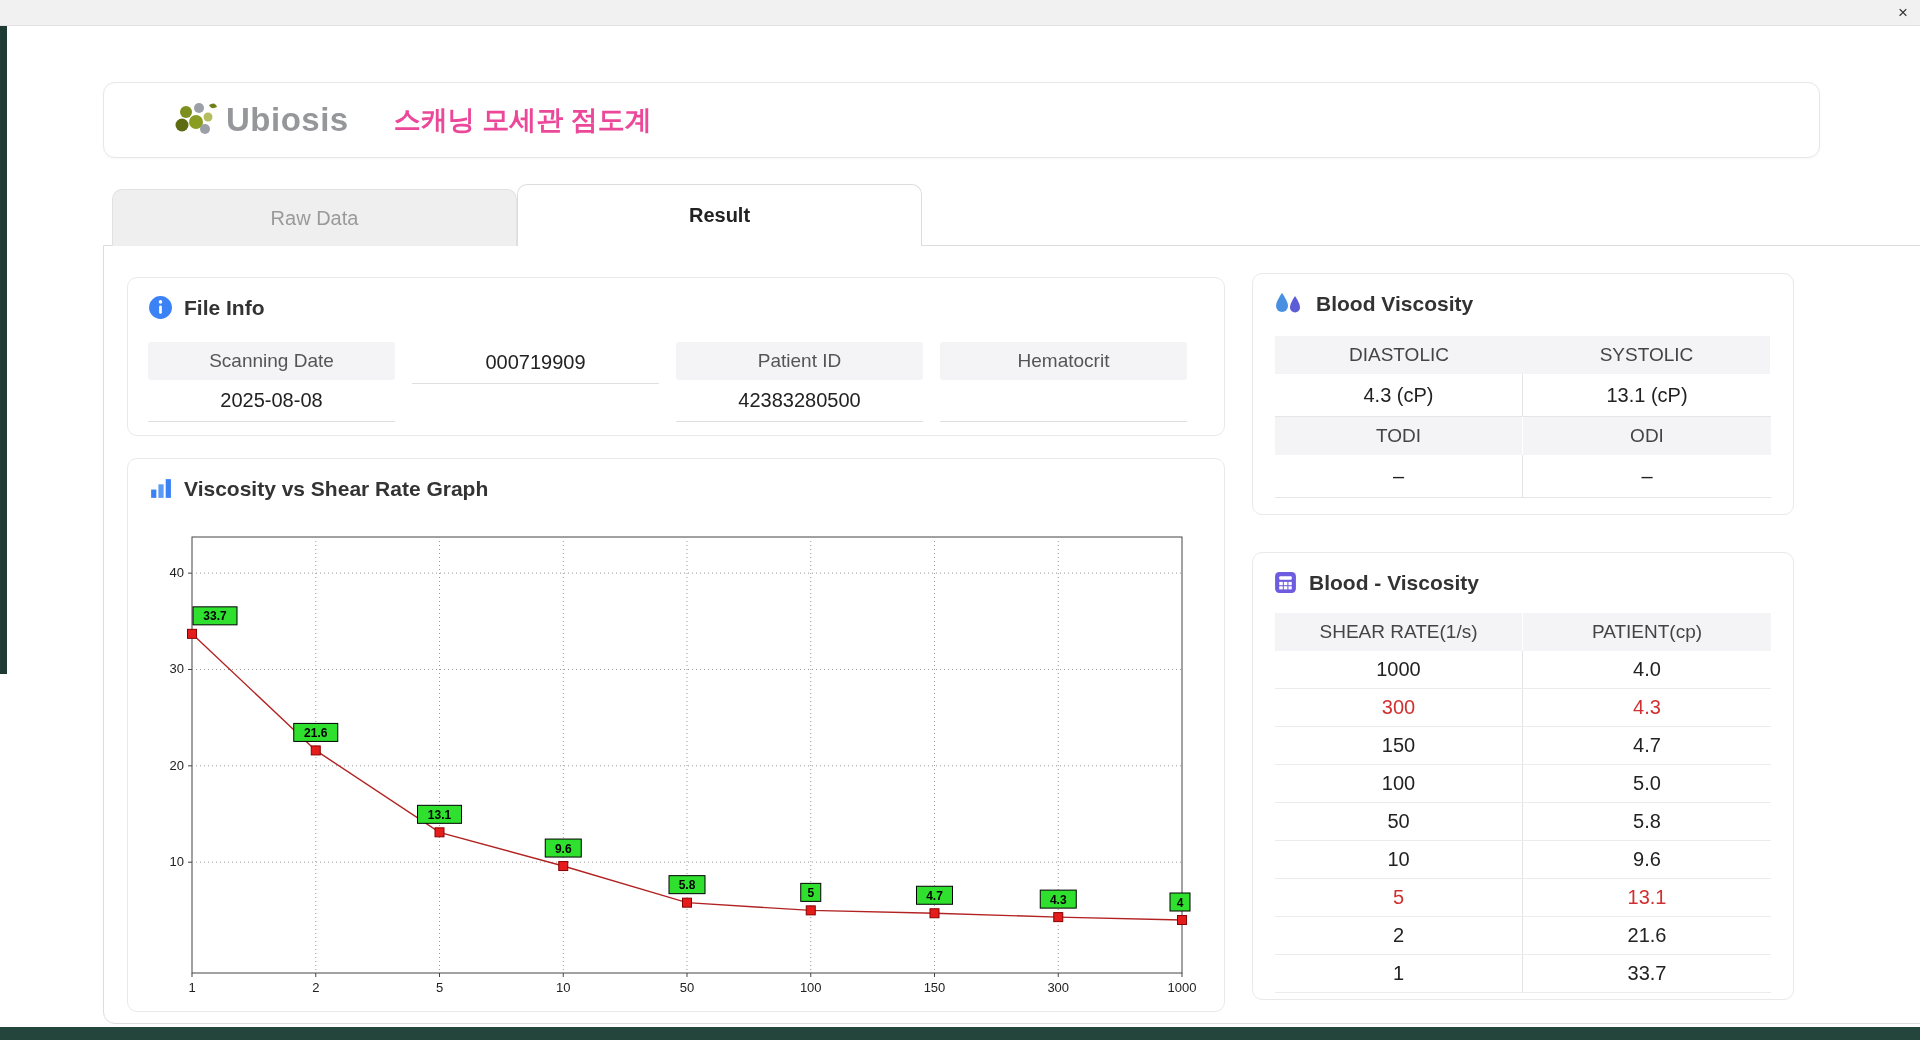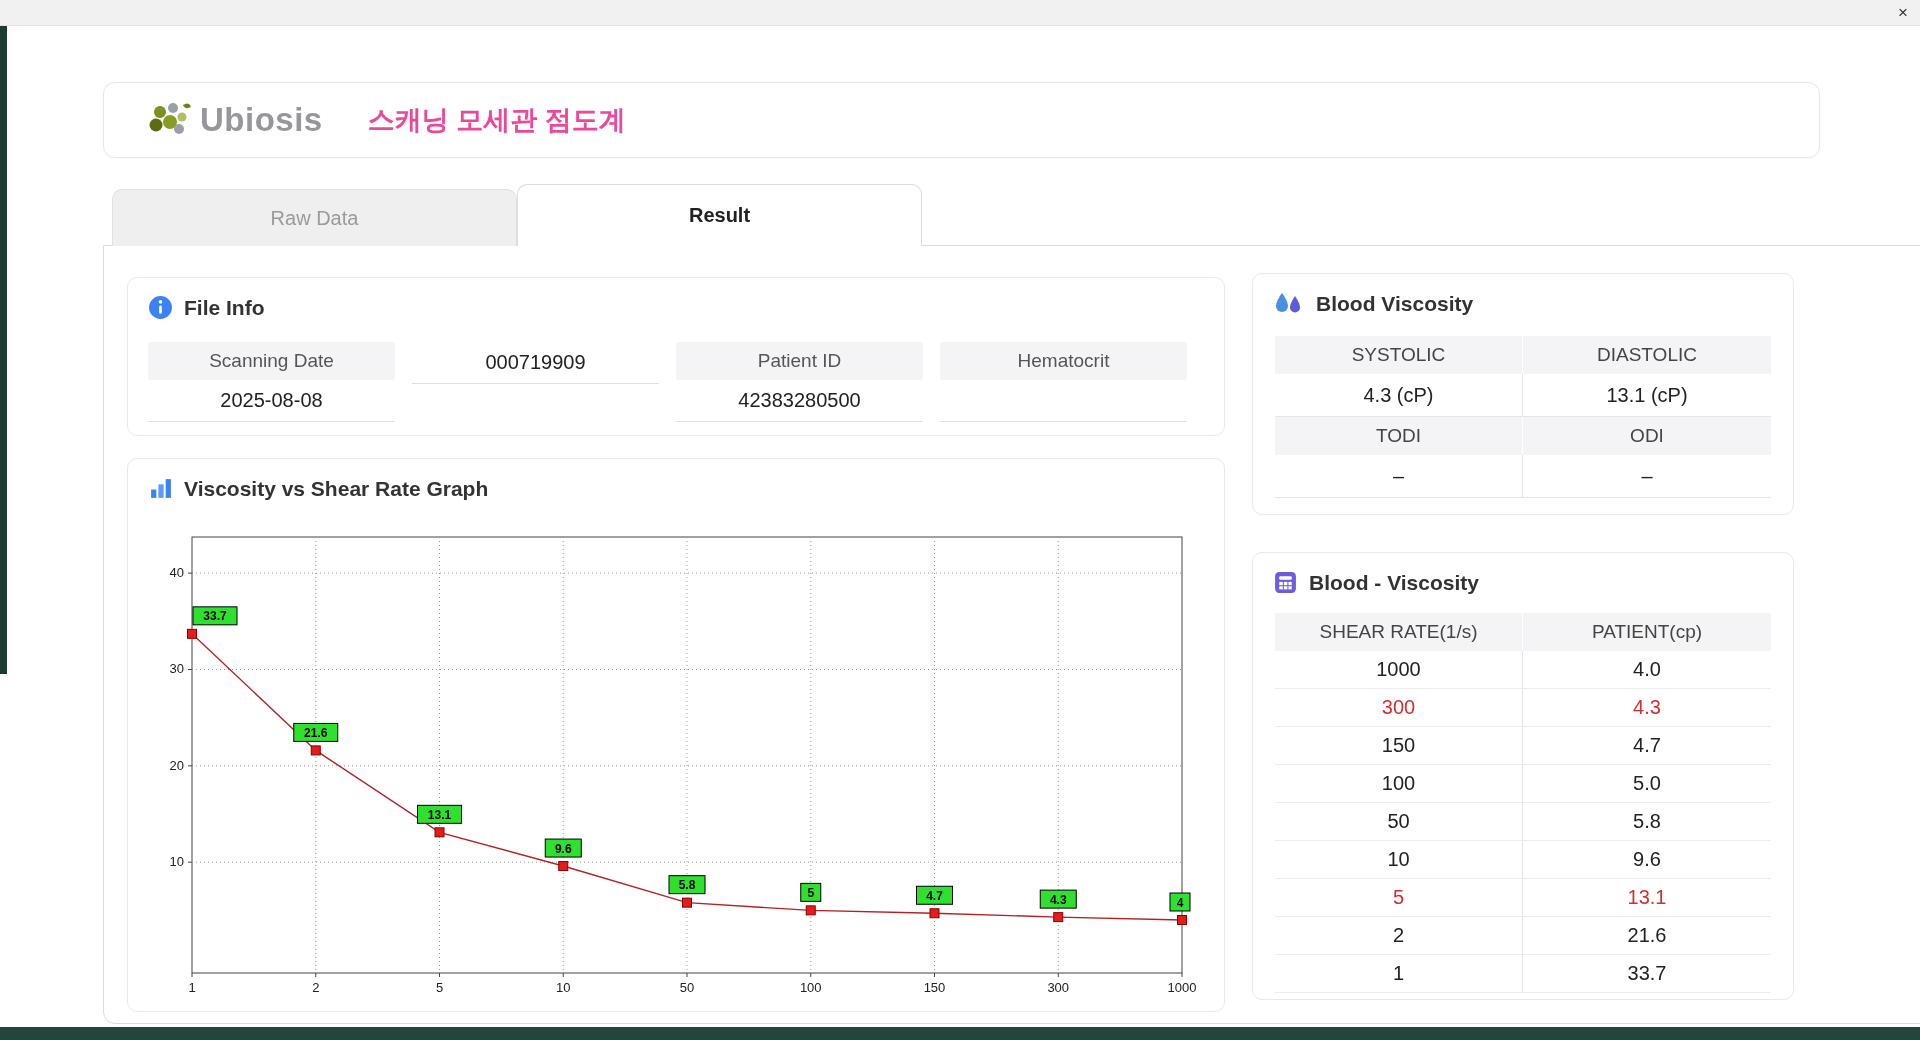--- a/index.html
+++ b/index.html
@@ -13,21 +13,21 @@
   }
   
   .topbar { position:absolute; left:0; top:0; right:0; height:26px; background:#f1f1f1; border-bottom:1px solid #e2e2e2; z-index:5; }
   .close-btn { position:absolute; top:3px; right:12px; font-size:17px; color:#333; cursor:pointer; line-height:20px; }
   .left-edge { position:absolute; left:0; top:26px; width:7px; height:648px; background:#1d3b33; }
   .bottom-edge { position:absolute; left:0; bottom:0; width:100%; height:13px; background:#24453c; }
 
   .card { background:#fff; border:1px solid #e7e7e9; border-radius:12px; box-shadow:0 1px 3px rgba(0,0,0,0.03); }
 
   
-  .header-card { position:absolute; left:103px; top:82px; width:1717px; height:76px; display:flex; align-items:center; padding-left:42px; }
+  .header-card { position:absolute; left:103px; top:82px; width:1717px; height:76px; display:flex; align-items:center; padding-left:68px; }
   .logo-wrap { display:flex; align-items:center; gap:8px; }
   .logo-text { font-size:33px; font-weight:600; color:#96979b; letter-spacing:0.5px; }
   .page-title { margin-left:45px; font-size:27px; font-weight:bold; color:#ec4899; }
 
   
   .tabs { position:absolute; left:108px; top:184px; display:flex; z-index:3; }
   .tab { width:405px; display:flex; align-items:center; justify-content:center; font-size:20px;
          border-top-left-radius:10px; border-top-right-radius:10px; cursor:pointer; }
   .tab.active { height:62px; background:#fff; border:1px solid #ddd; border-bottom:none; font-weight:bold; color:#222; }
   .tab.inactive { height:57px; margin-top:5px; margin-left:4px; background:#efefef; border:1px solid #e1e1e1; border-bottom:none; color:#9a9a9a; }
@@ -218,22 +218,22 @@
   <div class="panel-card blood-card">
     <div class="card-title-row">
       <svg width="32" height="26" viewBox="0 0 32 26">
         <path d="M9 2 C9 2 3 10 3 15 a6 6 0 0 0 12 0 C15 10 9 2 9 2 Z" fill="#4a90e2"></path>
         <path d="M22 5 C22 5 17 12 17 16.5 a5 5 0 0 0 10 0 C27 12 22 5 22 5 Z" fill="#5c5cd6"></path>
       </svg>
       <span class="card-title">Blood Viscosity</span>
     </div>
     <div class="bv-table">
       <div class="bv-row">
+        <div class="bv-h">DIASTOLIC</div>
         <div class="bv-h left">SYSTOLIC</div>
-        <div class="bv-h">DIASTOLIC</div>
       </div>
       <div class="bv-row">
         <div class="bv-v left">4.3 (cP)</div>
         <div class="bv-v">13.1 (cP)</div>
       </div>
       <div class="bv-row">
         <div class="bv-h left">TODI</div>
         <div class="bv-h">ODI</div>
       </div>
       <div class="bv-row">

